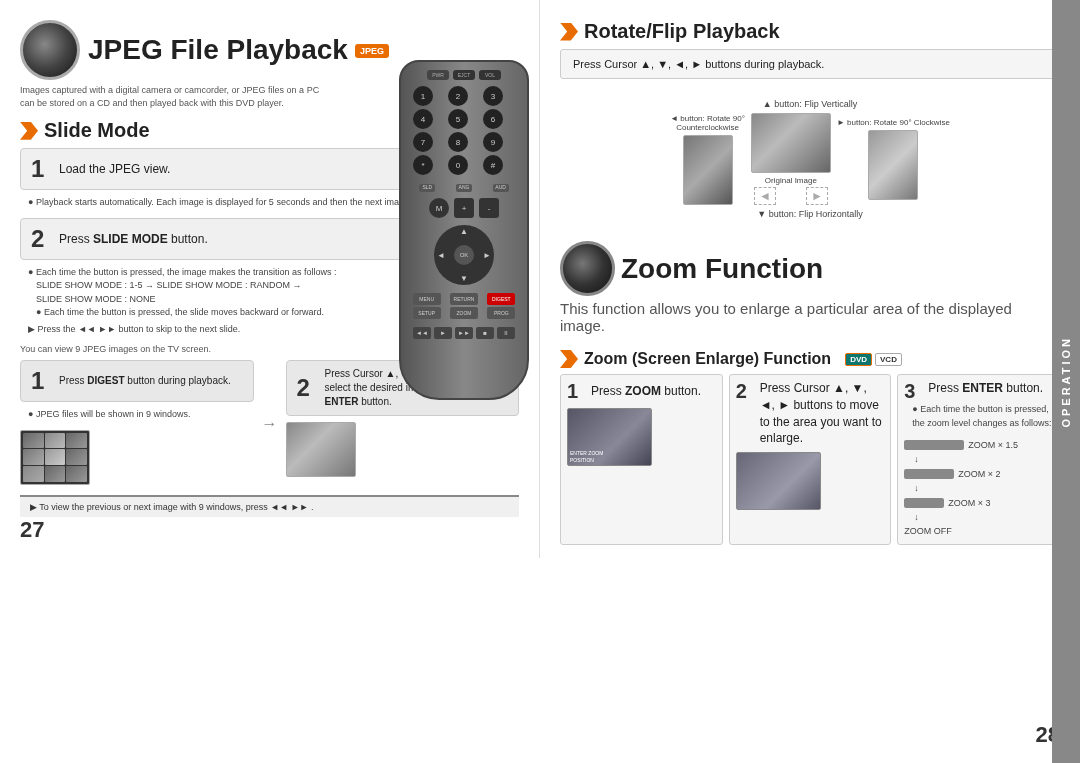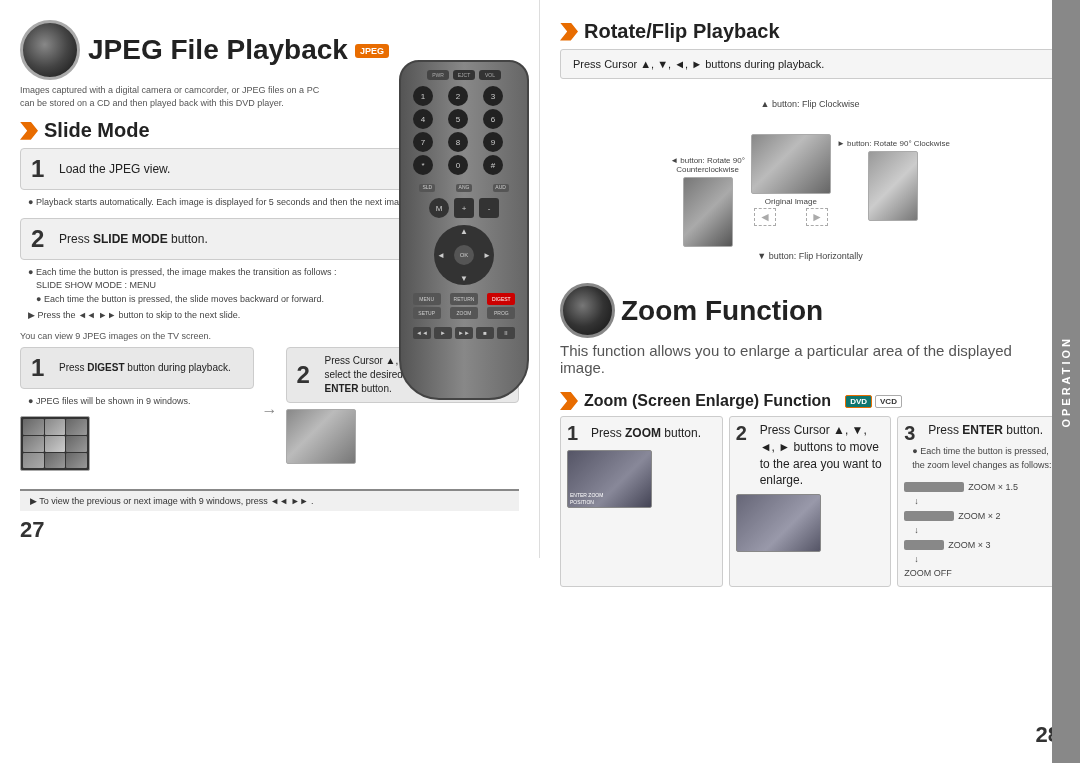--- a/index.html
+++ b/index.html
@@ -255,21 +255,21 @@
       font-size: 16px;
       color: #888;
     }
 
     .navigate-note {
       background: #f0f0f0;
       border-top: 2px solid #888;
       padding: 5px 10px;
       font-size: 9px;
       color: #333;
-      margin-top: 18px;
+      margin-top: 10px;
     }
 
     
     .right-section {
       margin-bottom: 12px;
     }
 
     
     .rotate-info-box {
       background: #f5f5f5;
@@ -464,21 +464,22 @@
         <span>Playback starts automatically. Each image is displayed for 5 seconds and then the next image is displayed.</span>
       </div>
 
       <div class="step-box">
         <span class="step-num">2</span>
         <span class="step-text">Press <strong>SLIDE MODE</strong> button.</span>
       </div>
 
       <div class="bullet-notes">
         <div><span>● Each time the button is pressed, the image makes the transition as follows :</span></div>
-        <div style="padding-left:8px;">SLIDE SHOW MODE : MENU</div>
+        <div style="padding-left:8px;">SLIDE SHOW MODE : 1-5 → SLIDE SHOW MODE : RANDOM →</div>
+        <div style="padding-left:8px;">SLIDE SHOW MODE : NONE</div>
         <div style="padding-left:8px;">● Each time the button is pressed, the slide moves backward or forward.</div>
         <div style="margin-top:3px;">▶ Press the ◄◄ ►► button to skip to the next slide.</div>
       </div>
 
       <div style="font-size:9px; color:#555; margin-bottom:5px;">You can view 9 JPEG images on the TV screen.</div>
 
       <div class="digest-content">
 
         <div style="flex:1;">
           <div class="step-box" style="background:#e8e8e8;">
@@ -599,26 +600,26 @@
       <span class="section-title">Rotate/Flip Playback</span>
     </div>
 
     <div class="rotate-info-box">
       <span>Press Cursor ▲, ▼, ◄, ► buttons during playback.</span>
     </div>
 
     <div style="position:relative; padding: 10px 20px;">
 
       <div style="text-align:center; font-size:9px; color:#444; margin-bottom:4px;">
-        ▲ button: Flip Clockwise
+        ▲ button: Flip Vertically
       </div>
 
       <div style="display:flex; align-items:center; justify-content:center; gap:6px;">
 
-        <div style="display:flex;flex-direction:column;align-items:center;margin-top:43px;">
+        <div style="display:flex;flex-direction:column;align-items:center;">
           <div style="font-size:8px;color:#444;text-align:center;margin-bottom:3px;">◄ button: Rotate 90°<br>Counterclockwise</div>
           <div class="rotate-thumb vertical" style="width:50px;height:70px;"></div>
         </div>
 
         <div style="display:flex;flex-direction:column;align-items:center;">
           <div class="rotate-thumb butterfly" style="width:80px;height:60px;"></div>
           <div style="font-size:8px;color:#444;margin-top:3px;text-align:center;">Original Image</div>
 
           <div style="display:flex;gap:15px;margin-top:2px;">
             <div style="font-size:12px;color:#aaa;border:1px dashed #aaa;padding:1px 4px;">◄</div>

